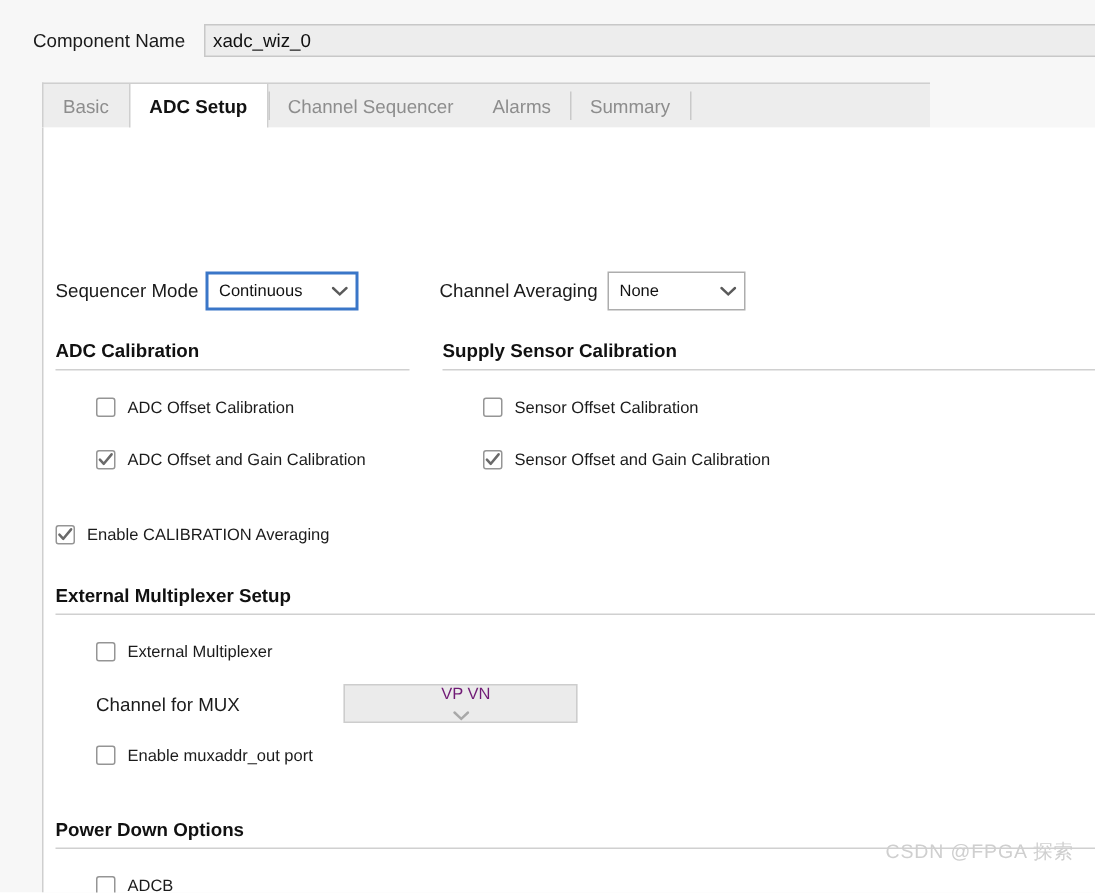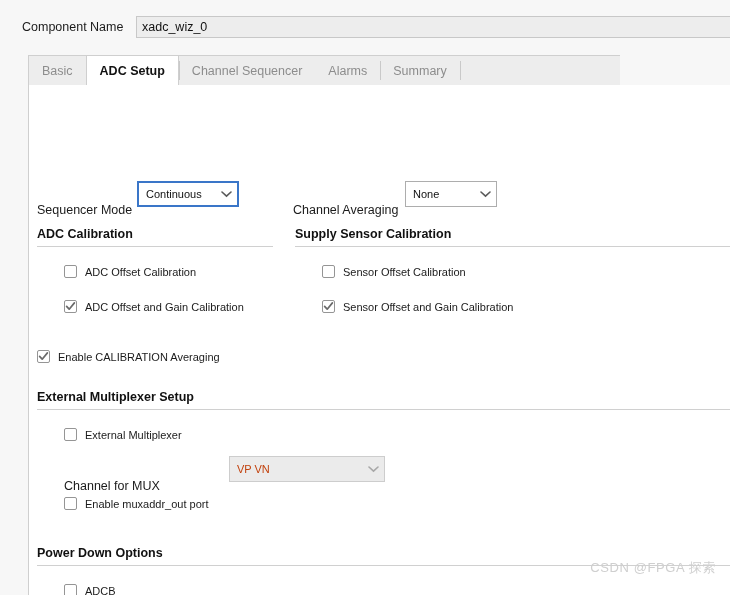--- a/index.html
+++ b/index.html
@@ -55,31 +55,31 @@
   .tabfill{flex:1;}
 
   
   .pane{
     position:absolute;left:28px;top:85px;width:702px;height:510px;
     background:#ffffff;
     border-left:1px solid #cfcfcf;
     box-sizing:border-box;
   }
 
-  .row-label{font-size:12.5px;color:#1b1b1b;white-space:nowrap;margin-top:16px;}
+  .row-label{font-size:12.5px;color:#1b1b1b;white-space:nowrap;}
 
   
   .combo{
     position:absolute;box-sizing:border-box;height:26px;
     background:#ffffff;border:1px solid #adadad;
     display:flex;align-items:center;
     font-size:11px;color:#111;cursor:default;
   }
   .combo.focused{border:2px solid #3a76c8;}
-  .combo.disabled{background:#ebebeb;border:1px solid #cdcdcd;color:#c2410c;}
+  .combo.disabled{background:#ebebeb;border:1px solid #cdcdcd;color:#701a75;flex-direction:column;}
   .combo .ctext{padding-left:7px;flex:1;white-space:nowrap;overflow:hidden;}
   .combo .carrow{
     width:22px;display:flex;align-items:center;justify-content:center;
     color:#5a5a5a;
   }
   .combo.disabled .carrow{color:#a8a8a8;}
 
   
   .sect{position:absolute;}
   .sect .stitle{

